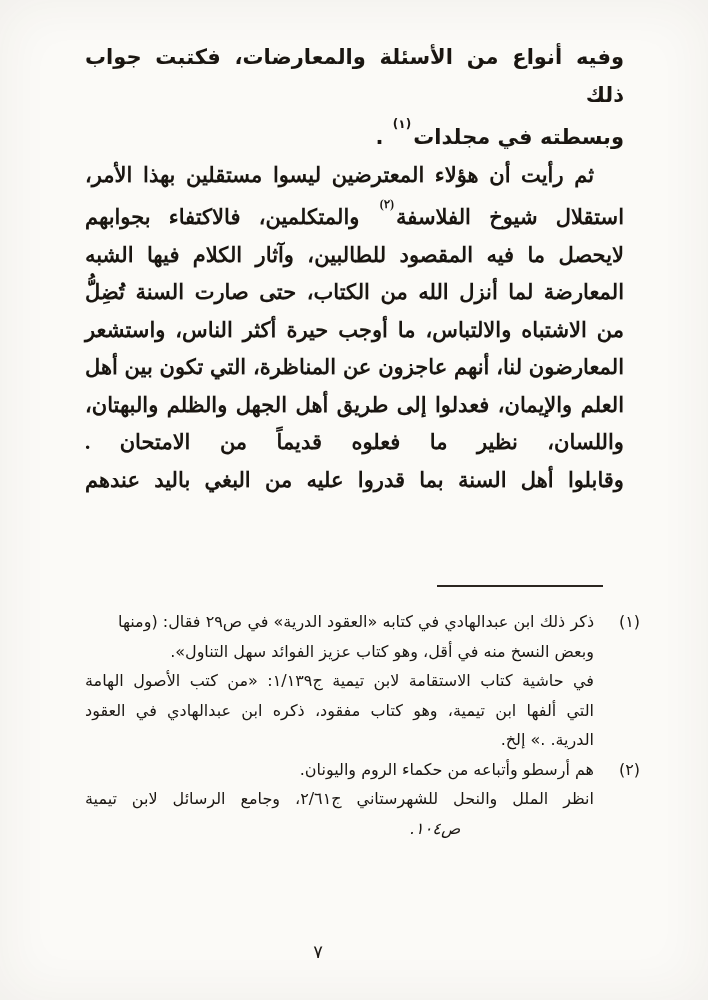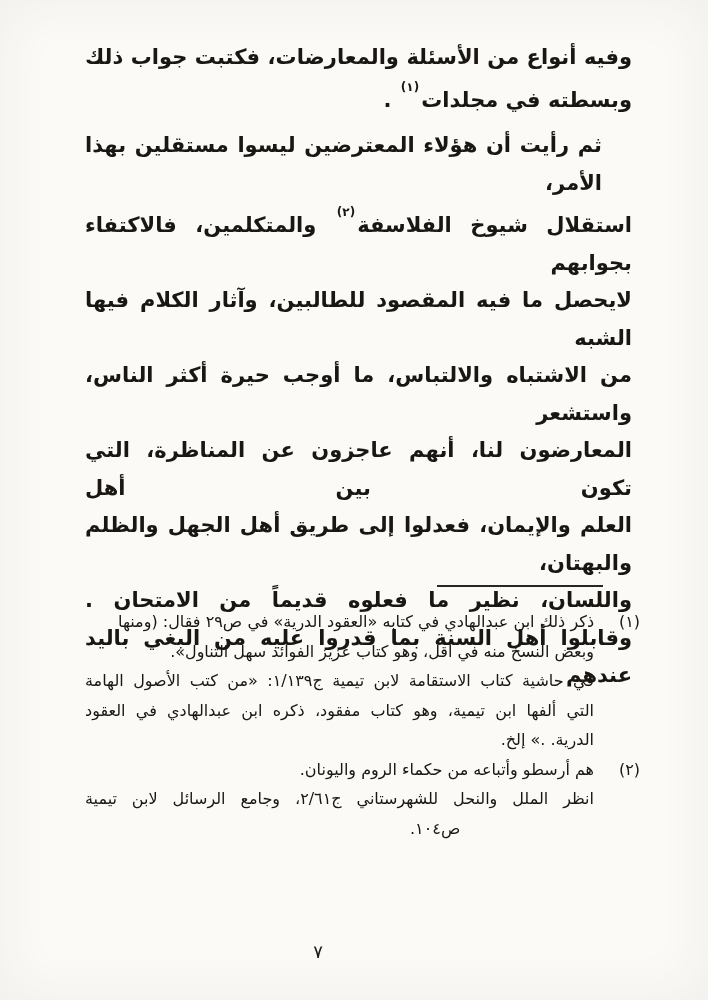--- a/index.html
+++ b/index.html
@@ -12,27 +12,27 @@
     position:relative;
     width:708px;height:1000px;
     background:var(--paper);
     font-family:"DejaVu Sans",sans-serif;
     color:var(--ink);
     overflow:hidden;
     box-shadow:inset 0 0 55px rgba(60,50,40,0.06);
   }
   .main-text{
     position:absolute;
-    top:39px;right:76px;left:85px;
+    top:39px;right:84px;left:85px;
     direction:rtl;
     font-size:21px;
     font-weight:700;
     line-height:37.5px;
   }
-  .para2{margin-top:8px;}
+  .para2{font-family:Liberation Serif, serif;}
   .line{display:block;}
   .jline{text-align:justify;text-align-last:justify;}
   .rline{text-align-last:right;}
   .indent{padding-right:30px;}
   .fn-ref{
     display:inline-block;
     font-size:12px;
     font-weight:700;
     position:relative;
     top:-8px;
@@ -58,20 +58,21 @@
     text-align:right;
     padding-left:10px;
   }
   .fn-body{flex:1 1 auto;min-width:0;margin-left:33px;}
   .fn-cont{padding-right:46px;}
   .fn-left{
     text-align:left;
     text-align-last:left;
     padding-left:0;
     padding-right:46px;
+    font-style:italic;
   }
   .fn-left-inner{
     display:inline-block;
     margin-left:325px;
   }
   .page-number{
     position:absolute;
     top:941px;left:278px;width:80px;
     text-align:center;
     font-size:18px;
@@ -89,20 +90,21 @@
       <span>وبسطته في مجلدات</span><sup class="fn-ref">(١)</sup><span> .</span>
     </div>
   </div>
 
   <div class="para2">
     <div class="line jline indent">ثم رأيت أن هؤلاء المعترضين ليسوا مستقلين بهذا الأمر،</div>
     <div class="line jline">
       <span>استقلال شيوخ الفلاسفة</span><sup class="fn-ref">(٢)</sup><span> والمتكلمين، فالاكتفاء بجوابهم</span>
     </div>
     <div class="line jline">لايحصل ما فيه المقصود للطالبين، وآثار الكلام فيها الشبه</div>
+    <div class="line jline">المعارضة لما أنزل الله من الكتاب، حتى صارت السنة تُضِلُّ</div>
     <div class="line jline">من الاشتباه والالتباس، ما أوجب حيرة أكثر الناس، واستشعر</div>
     <div class="line jline">المعارضون لنا، أنهم عاجزون عن المناظرة، التي تكون بين أهل</div>
     <div class="line jline">العلم والإيمان، فعدلوا إلى طريق أهل الجهل والظلم والبهتان،</div>
     <div class="line jline">واللسان، نظير ما فعلوه قديماً من الامتحان .</div>
     <div class="line jline">وقابلوا أهل السنة بما قدروا عليه من البغي باليد عندهم</div>
   </div>
 
 </div>
 
 <div class="fn-separator"></div>

